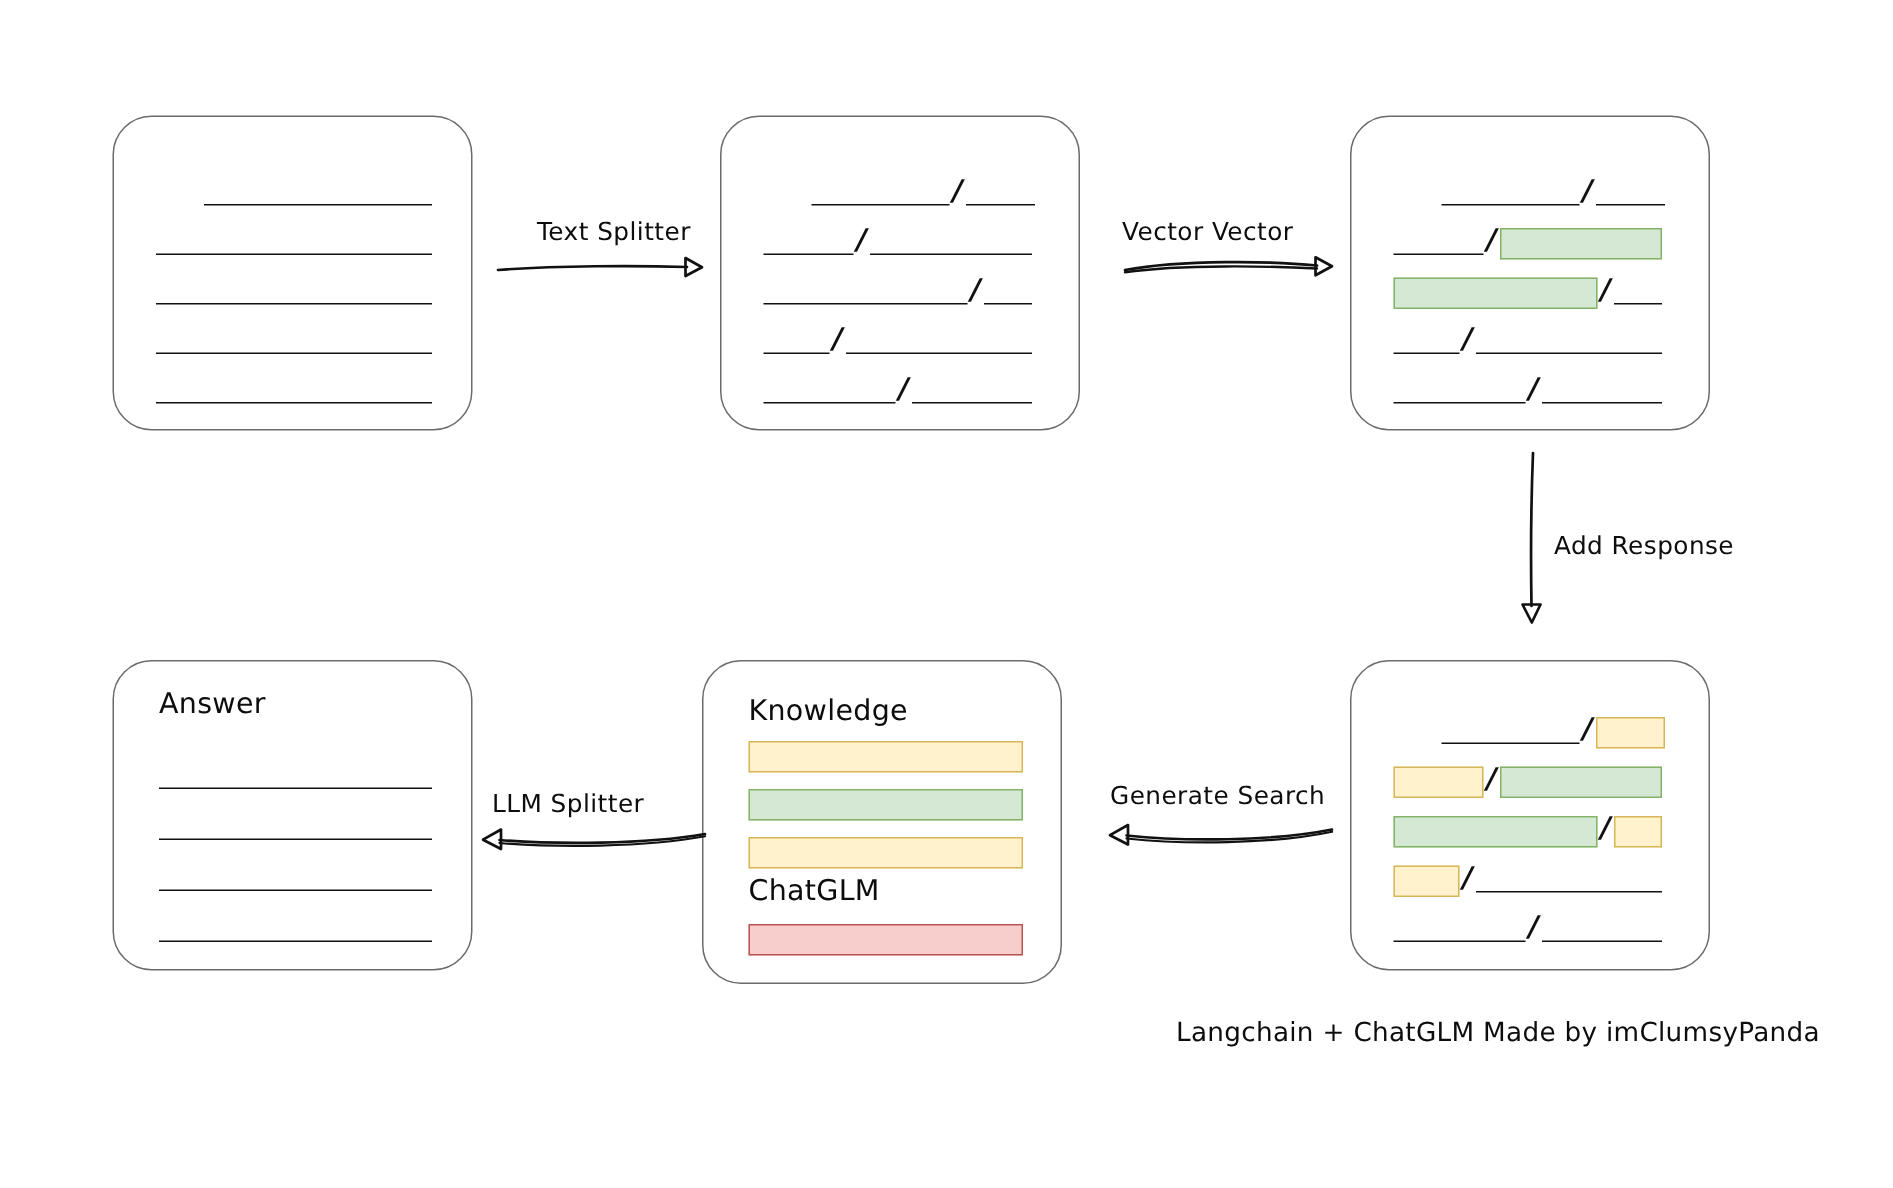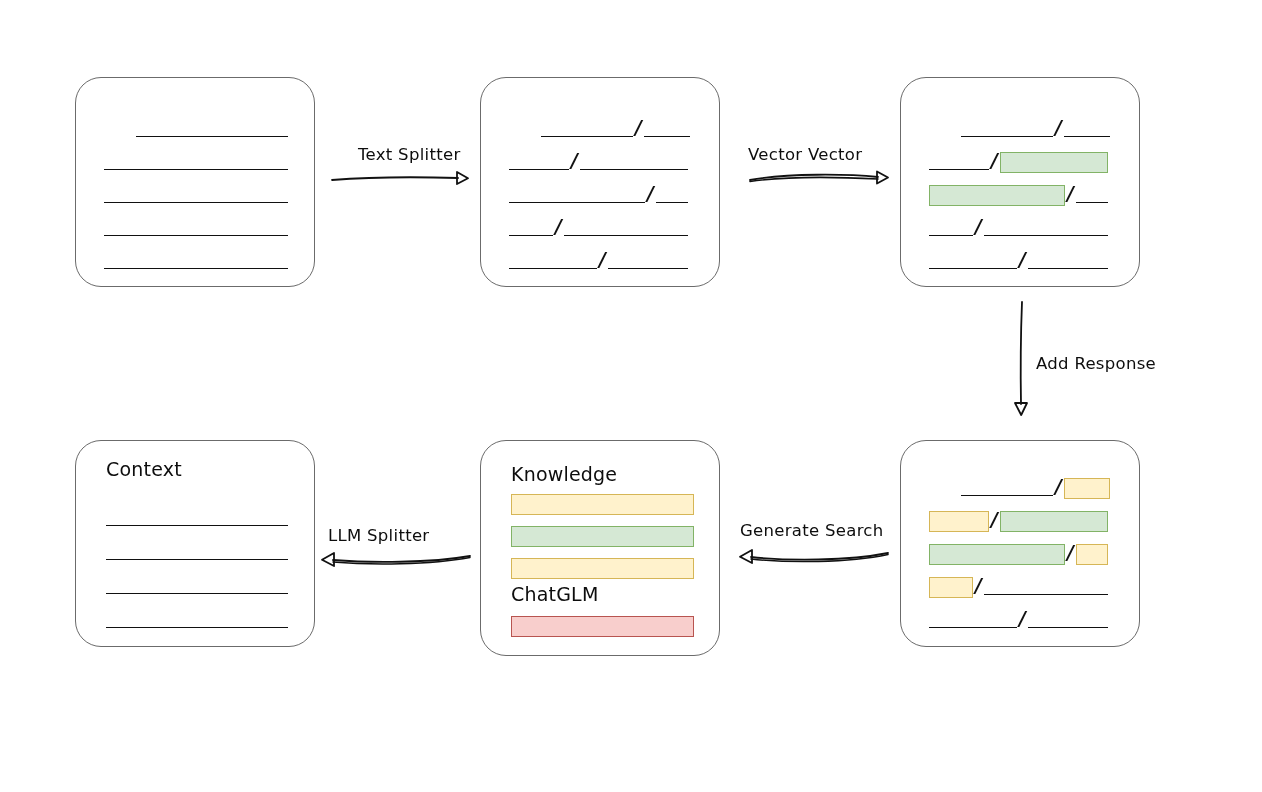--- a/index.html
+++ b/index.html
@@ -185,38 +185,38 @@
         </div>
         <div class="row" style="left: 28px; top: 172px;">
           <span class="seg-line" style="width: 88px;"></span>
           <span class="slash">/</span>
           <span class="seg-line" style="width: 80px;"></span>
         </div>
       </div>
   </div>
 
   <div class="card" id="card-answer" style="left:75px; top:440px; width:240px; height:207px;">
-    <div class="card-label" style="left:30px; top:17px;">Context</div>
+    <div class="card-label" style="left:30px; top:17px;">Answer</div>
     <div class="card-inner">
         <div class="row" style="left: 30px; top: 66px;">
           <span class="seg-line" style="width: 182px;"></span>
         </div>
         <div class="row" style="left: 30px; top: 100px;">
           <span class="seg-line" style="width: 182px;"></span>
         </div>
         <div class="row" style="left: 30px; top: 134px;">
           <span class="seg-line" style="width: 182px;"></span>
         </div>
         <div class="row" style="left: 30px; top: 168px;">
           <span class="seg-line" style="width: 182px;"></span>
         </div>
       </div>
   </div>
 
-  <div class="card" id="card-prompt" style="left:480px; top:440px; width:240px; height:216px;">
+  <div class="card" id="card-prompt" style="left:468px; top:440px; width:240px; height:216px;">
     <div class="card-label" style="left:30px; top:22px;">Knowledge</div>
     <div class="card-inner" id="prompt-knowledge-bars">
         <span class="chip yellow" style="position: absolute; left: 30px; top: 53px; width: 183px;"></span>
         <span class="chip green" style="position: absolute; left: 30px; top: 85px; width: 183px;"></span>
         <span class="chip yellow" style="position: absolute; left: 30px; top: 117px; width: 183px;"></span>
       </div>
     <div class="card-label" style="left:30px; top:142px;">ChatGLM</div>
     <div class="card-inner" id="prompt-question-bars">
         <span class="chip red" style="position: absolute; left: 30px; top: 175px; width: 183px;"></span>
       </div>
@@ -278,14 +278,15 @@
     <path d="M14,5 L2,11.8 L14,18 Z" fill="none" stroke="#111111" stroke-width="1.8" stroke-linejoin="round"></path>
   </svg>
 
   <div class="edge-label" style="left:328px; top:526px;">LLM Splitter</div>
   <svg class="arrow-svg" style="left:320px; top:548px;" width="152" height="22" viewBox="0 0 152 22">
     <path d="M150,8 C110,15 50,15 13,12" fill="none" stroke="#111111" stroke-width="1.8" stroke-linecap="round"></path>
     <path d="M150,9.5 C110,17 50,17 13,14" fill="none" stroke="#111111" stroke-width="1.5" stroke-linecap="round"></path>
     <path d="M14,5 L2,11.8 L14,18 Z" fill="none" stroke="#111111" stroke-width="1.8" stroke-linejoin="round"></path>
   </svg>
 
+  <div class="caption" style="left:784px; top:679px;">Langchain + ChatGLM Made by imClumsyPanda</div>
 
 </div>
 
 </body></html>

